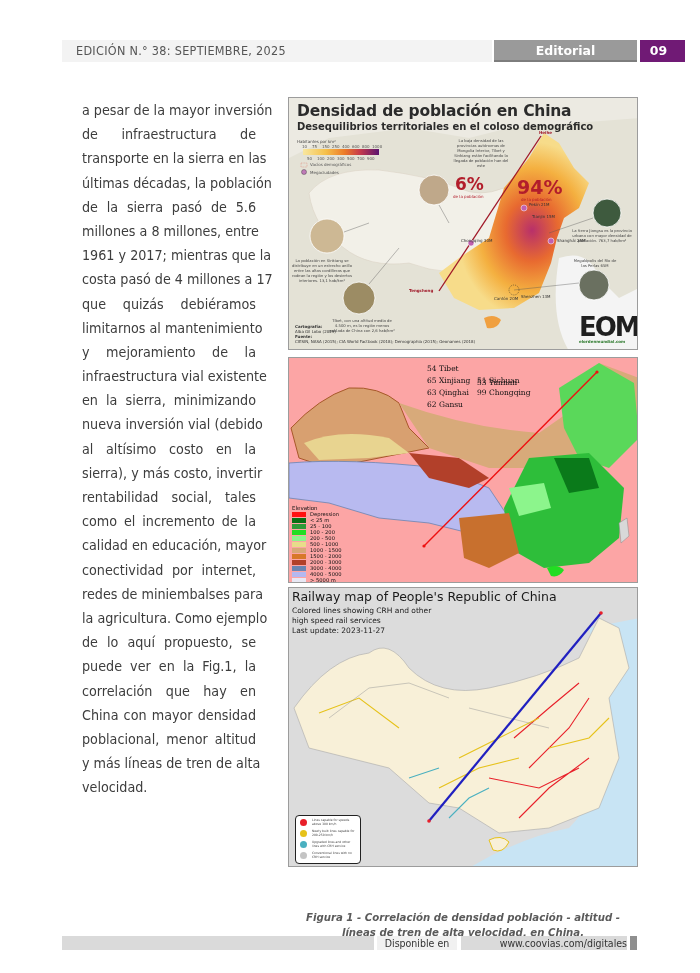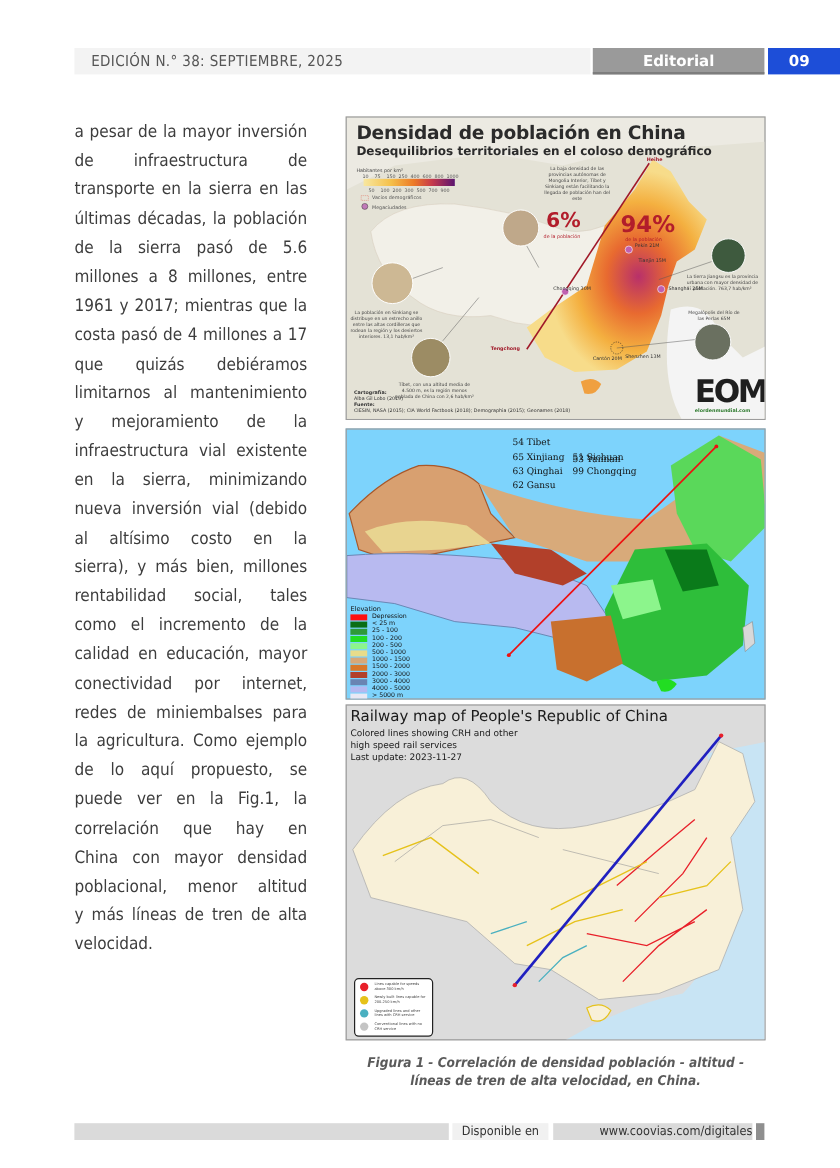--- a/index.html
+++ b/index.html
@@ -4,33 +4,33 @@
 <style>
   * { box-sizing: border-box; margin: 0; padding: 0; }
   html, body { width: 700px; height: 973px; background: #ffffff; overflow: hidden; }
   body { position: relative; font-family: "DejaVu Sans", sans-serif; color: #3a3a3a; }
 
   
   .hdr-edition { position: absolute; left: 62px; top: 40px; width: 430px; height: 22px; background: #f3f3f3; }
   .hdr-edition span { position: absolute; left: 14px; top: 3px; font-size: 12.5px; letter-spacing: 0.3px; color: #555; font-family: "DejaVu Sans Condensed", "DejaVu Sans", sans-serif; }
   .hdr-section { position: absolute; left: 494px; top: 40px; width: 143px; height: 22px; background: #9a9a9a; border-bottom: 2px solid #7d7d7d; }
   .hdr-section span { display: block; text-align: center; line-height: 22px; font-size: 12.5px; font-weight: bold; color: #fff; }
-  .hdr-page { position: absolute; left: 640px; top: 40px; width: 60px; height: 22px; background: #1d4ed8; }
+  .hdr-page { position: absolute; left: 640px; top: 40px; width: 45px; height: 22px; background: #701a75; }
   .hdr-page span { display: block; text-align: center; line-height: 22px; font-size: 12.5px; font-weight: bold; color: #fff; padding-right: 8px; }
 
   
   .body-col { position: absolute; left: 62px; top: 98px; width: 194px; }
   .body-col p { font-family: "DejaVu Sans Condensed", "DejaVu Sans", sans-serif; font-size: 14.2px; line-height: 24.2px; color: #3d3d3d; text-align: justify; }
-  .body-col .line { display: block; text-align: justify; text-align-last: justify; white-space: nowrap; height: 24.2px; }
+  .body-col .line { display: block; text-align: justify; text-align-last: justify; white-space: nowrap; height: 24.2px; margin-left: 20px; }
   .body-col .line.last { text-align-last: left; }
 
   
   .fig { position: absolute; left: 288px; width: 350px; border: 1px solid #9c9c9c; overflow: hidden; }
   .fig1 { top: 97px; height: 253px; background: #eceae2; }
-  .fig2 { top: 357px; height: 226px; background: #7dd3fc; }
+  .fig2 { top: 357px; height: 226px; background: #fca5a5; }
   .fig3 { top: 587px; height: 280px; background: #dcdcdc; }
   .fig svg { position: absolute; left: 0; top: 0; }
 
   .map1-title { position: absolute; left: 8px; top: 4px; font-size: 15.5px; font-weight: bold; color: #2b2b2b; letter-spacing: -0.2px; }
   .map1-sub { position: absolute; left: 8px; top: 23px; font-size: 10px; font-weight: bold; color: #2b2b2b; }
   .map1-legend-title { position: absolute; left: 8px; top: 41px; font-size: 4px; color: #444; }
   .map1-tick { position: absolute; font-size: 4px; color: #555; }
   .map1-key { position: absolute; left: 12px; font-size: 4px; color: #555; }
   .map1-pct { position: absolute; font-weight: bold; color: #b21d2b; }
   .map1-pctlbl { position: absolute; font-size: 4px; color: #b21d2b; }
@@ -47,21 +47,21 @@
   .map2-leg-row .sw { width: 14px; height: 5px; margin-right: 4px; }
   .map2-leg-row .lb { font-size: 5.2px; color: #111; line-height: 6px; }
 
   .map3-title { position: absolute; left: 3px; top: 1px; font-size: 12.5px; color: #1a1a1a; }
   .map3-sub { position: absolute; left: 3px; font-size: 7.5px; color: #1a1a1a; }
   .map3-legend { position: absolute; left: 6px; top: 227px; width: 66px; height: 49px; background: #fff; border: 1.5px solid #222; border-radius: 4px; }
   .map3-leg-row { position: absolute; left: 4px; display: flex; align-items: center; }
   .map3-leg-row .dot { width: 7px; height: 7px; border-radius: 50%; margin-right: 5px; }
   .map3-leg-row .lb { font-size: 3px; color: #444; line-height: 3.6px; width: 44px; }
 
-  .caption { position: absolute; left: 288px; top: 878px; width: 350px; text-align: center; font-size: 11.3px; font-style: italic; font-weight: bold; color: #5a5a5a; line-height: 15px; font-family: "DejaVu Sans Condensed", "DejaVu Sans", sans-serif; }
+  .caption { position: absolute; left: 288px; top: 910px; width: 350px; text-align: center; font-size: 11.3px; font-style: italic; font-weight: bold; color: #5a5a5a; line-height: 15px; font-family: "DejaVu Sans Condensed", "DejaVu Sans", sans-serif; }
 
   
   .ftr-bar { position: absolute; left: 62px; top: 936px; width: 312px; height: 14px; background: #dadada; }
   .ftr-label { position: absolute; left: 377px; top: 936px; width: 80px; height: 14px; background: #f1f1f1; font-size: 10.5px; line-height: 14px; text-align: center; color: #333; font-family: "DejaVu Sans Condensed", "DejaVu Sans", sans-serif; }
   .ftr-url { position: absolute; left: 461px; top: 936px; width: 166px; height: 14px; background: #dadada; font-size: 10.5px; line-height: 14px; text-align: right; color: #333; font-family: "DejaVu Sans Condensed", "DejaVu Sans", sans-serif; }
   .ftr-end { position: absolute; left: 630px; top: 936px; width: 7px; height: 14px; background: #8f8f8f; }
 </style>
 </head>
 <body>
 
@@ -85,21 +85,21 @@
       <span class="line">millones a 8 millones, entre</span>
       <span class="line">1961 y 2017; mientras que la</span>
       <span class="line">costa pasó de 4 millones a 17</span>
       <span class="line">que quizás debiéramos</span>
       <span class="line">limitarnos al mantenimiento</span>
       <span class="line">y mejoramiento de la</span>
       <span class="line">infraestructura vial existente</span>
       <span class="line">en la sierra, minimizando</span>
       <span class="line">nueva inversión vial (debido</span>
       <span class="line">al altísimo costo en la</span>
-      <span class="line">sierra), y más bien, millones</span>
+      <span class="line">sierra), y más costo, invertir</span>
       <span class="line">rentabilidad social, tales</span>
       <span class="line">como el incremento de la</span>
       <span class="line">calidad en educación, mayor</span>
       <span class="line">conectividad por internet,</span>
       <span class="line">redes de miniembalses para</span>
       <span class="line">la agricultura. Como ejemplo</span>
       <span class="line">de lo aquí propuesto, se</span>
       <span class="line">puede ver en la Fig.1, la</span>
       <span class="line">correlación que hay en</span>
       <span class="line">China con mayor densidad</span>

